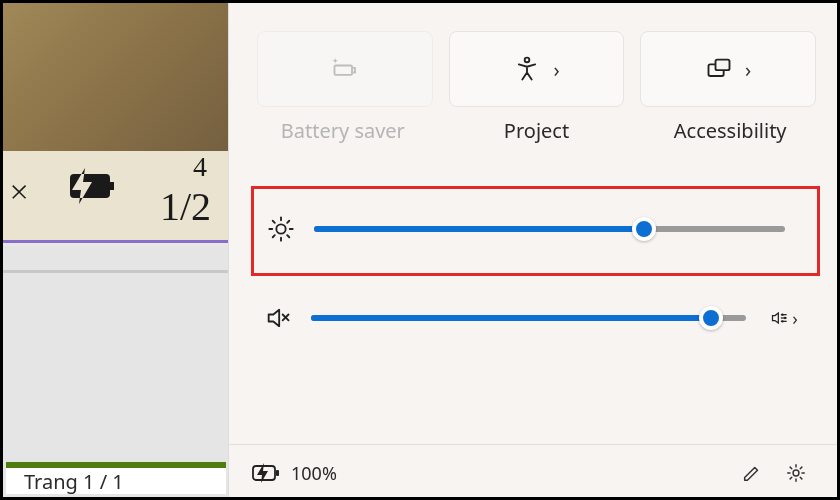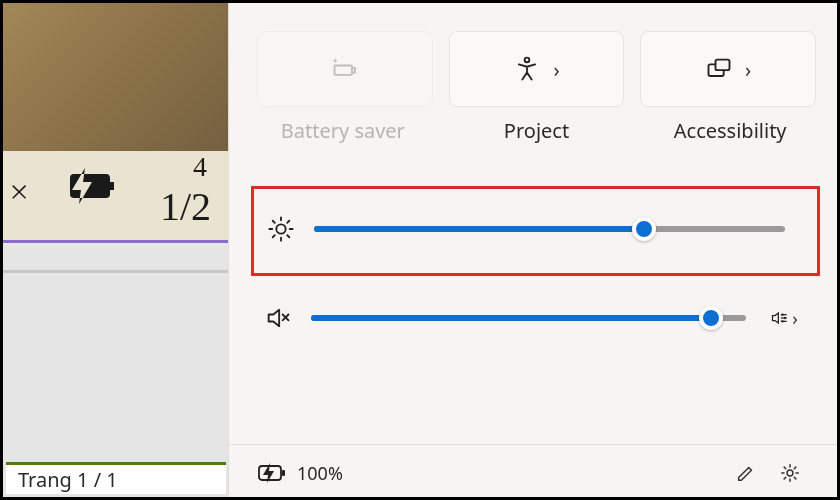--- a/index.html
+++ b/index.html
@@ -62,24 +62,24 @@
     position: absolute;
     left: 0; top: 24px;
     width: 100%; height: 3px;
     background: #c8c8c8;
   }
   .page-strip {
     position: absolute;
     left: 3px; bottom: 3px;
     width: 220px; height: 32px;
     background: #fff;
-    border-top: 3px solid #4d7c0f;
-    display: flex;
-    align-items: center;
-    padding-left: 12px;
+    border-top: 6px solid #4d7c0f;
+    display: flex;
+    align-items: center;
+    padding-left: 18px;
     font-size: 20px;
     color: #2a2a2a;
   }
 
   .panel {
     position: absolute;
     left: 225px; top: 0;
     width: 612px; height: 497px;
     background: #f7f4f1;
     border-left: 1px solid #ddd;
@@ -180,21 +180,21 @@
   .vol-expand .chev { font-size: 18px; color: #333; margin-left: 2px; }
 
   .bottom-bar {
     position: absolute;
     left: 0; bottom: 0;
     width: 100%;
     height: 56px;
     border-top: 1px solid #e2ded9;
     display: flex;
     align-items: center;
-    padding: 0 28px;
+    padding: 0 22px;
   }
   .battery-status {
     display: flex;
     align-items: center;
     gap: 10px;
     font-size: 18px;
     color: #2a2a2a;
   }
   .battery-status svg { width: 30px; height: 22px; }
   .spacer { flex: 1; }

